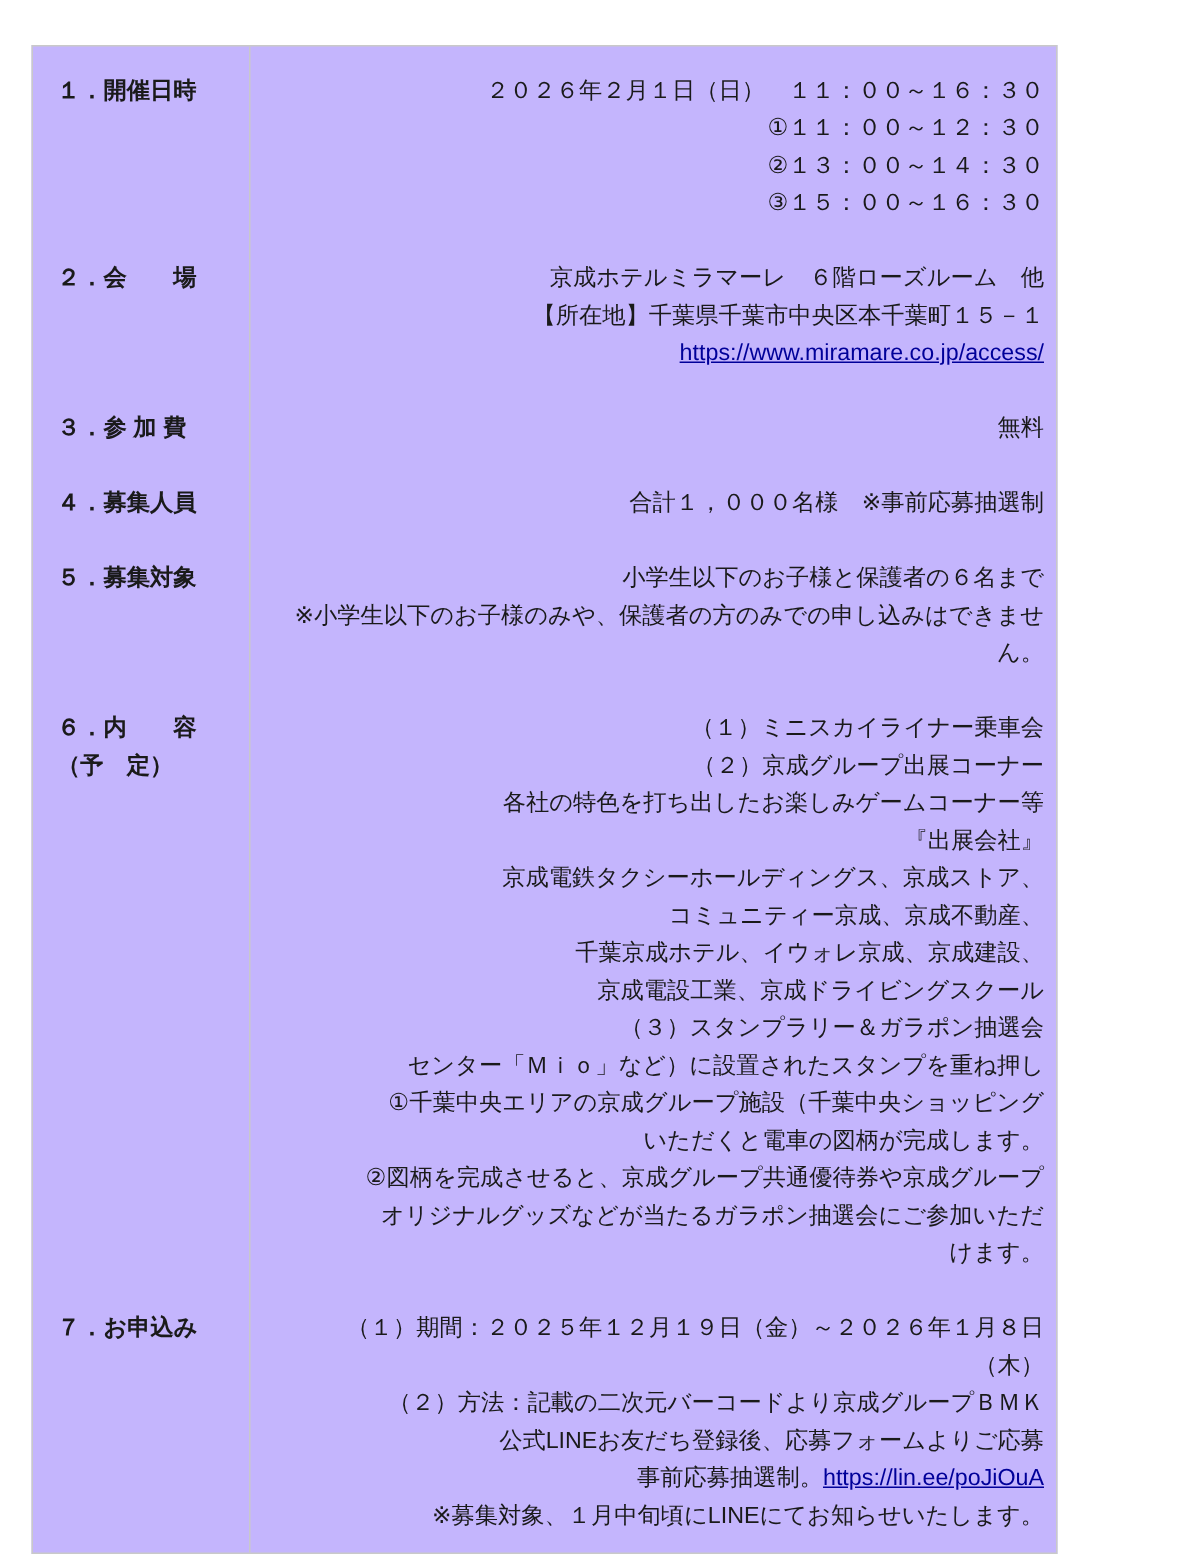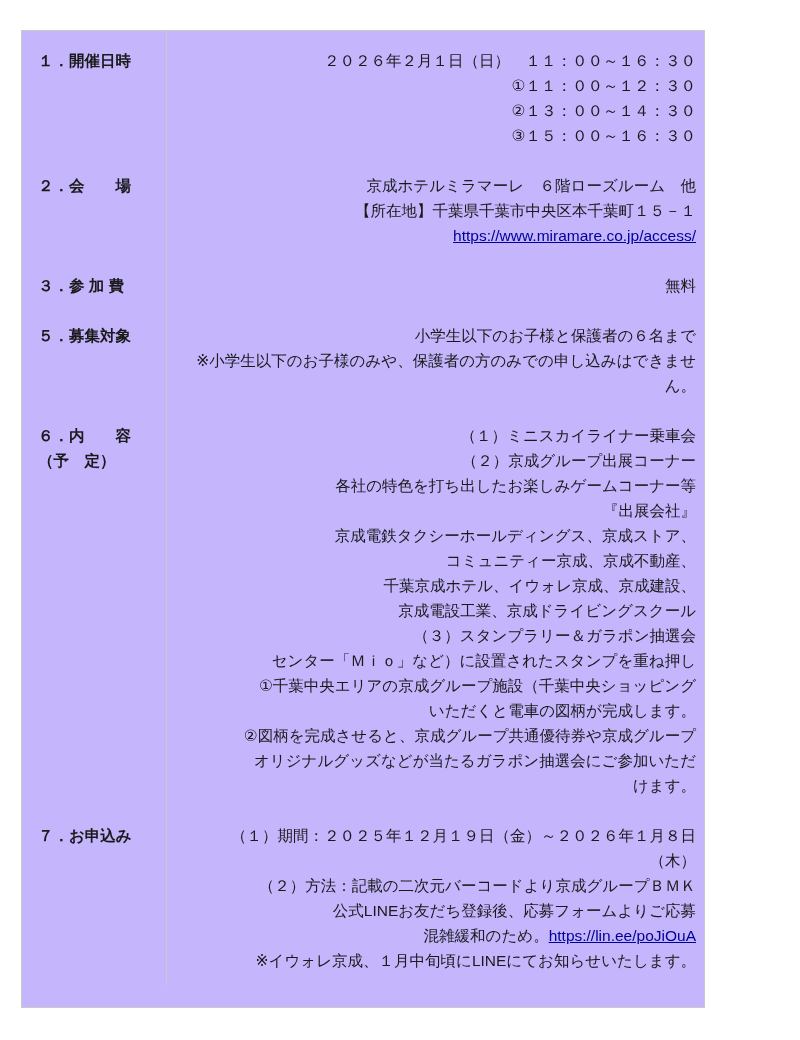--- a/index.html
+++ b/index.html
@@ -78,20 +78,28 @@
 
   <div class="doc-row">
     <div class="cell label">
         <div class="label-line">３．参 加 費</div>
       </div>
     <div class="cell content">
         <div class="content-line"><span>無料</span></div>
       </div>
   </div>
 
+  <div class="doc-row">
+    <div class="cell label">
+        <div class="label-line">４．募集人員</div>
+      </div>
+    <div class="cell content">
+        <div class="content-line"><span>合計１，０００名様　※事前応募抽選制</span></div>
+      </div>
+  </div>
 
   <div class="doc-row">
     <div class="cell label">
         <div class="label-line">５．募集対象</div>
       </div>
     <div class="cell content">
         <div class="content-line"><span>小学生以下のお子様と保護者の６名まで</span></div>
         <div class="content-line"><span>※小学生以下のお子様のみや、保護者の方のみでの申し込みはできません。</span></div>
       </div>
   </div>
@@ -121,17 +129,17 @@
   </div>
 
   <div class="doc-row">
     <div class="cell label">
         <div class="label-line">７．お申込み</div>
       </div>
     <div class="cell content">
         <div class="content-line"><span>（１）期間：２０２５年１２月１９日（金）～２０２６年１月８日（木）</span></div>
         <div class="content-line"><span>（２）方法：記載の二次元バーコードより京成グループＢＭＫ</span></div>
         <div class="content-line"><span>　　　　　 公式LINEお友だち登録後、応募フォームよりご応募</span></div>
-        <div class="content-line"><span>　　　　　 混雑緩和のため。</span><a class="link" href="#">https://lin.ee/poJiOuA</a></div>
-        <div class="content-line"><span>　※イウォレ京成、１月中旬頃にLINEにてお知らせいたします。</span></div>
+        <div class="content-line"><span>　　　　　 事前応募抽選制。</span><a class="link" href="#">https://lin.ee/poJiOuA</a></div>
+        <div class="content-line"><span>　※募集対象、１月中旬頃にLINEにてお知らせいたします。</span></div>
       </div>
   </div>
 </div>
 
 </body></html>

